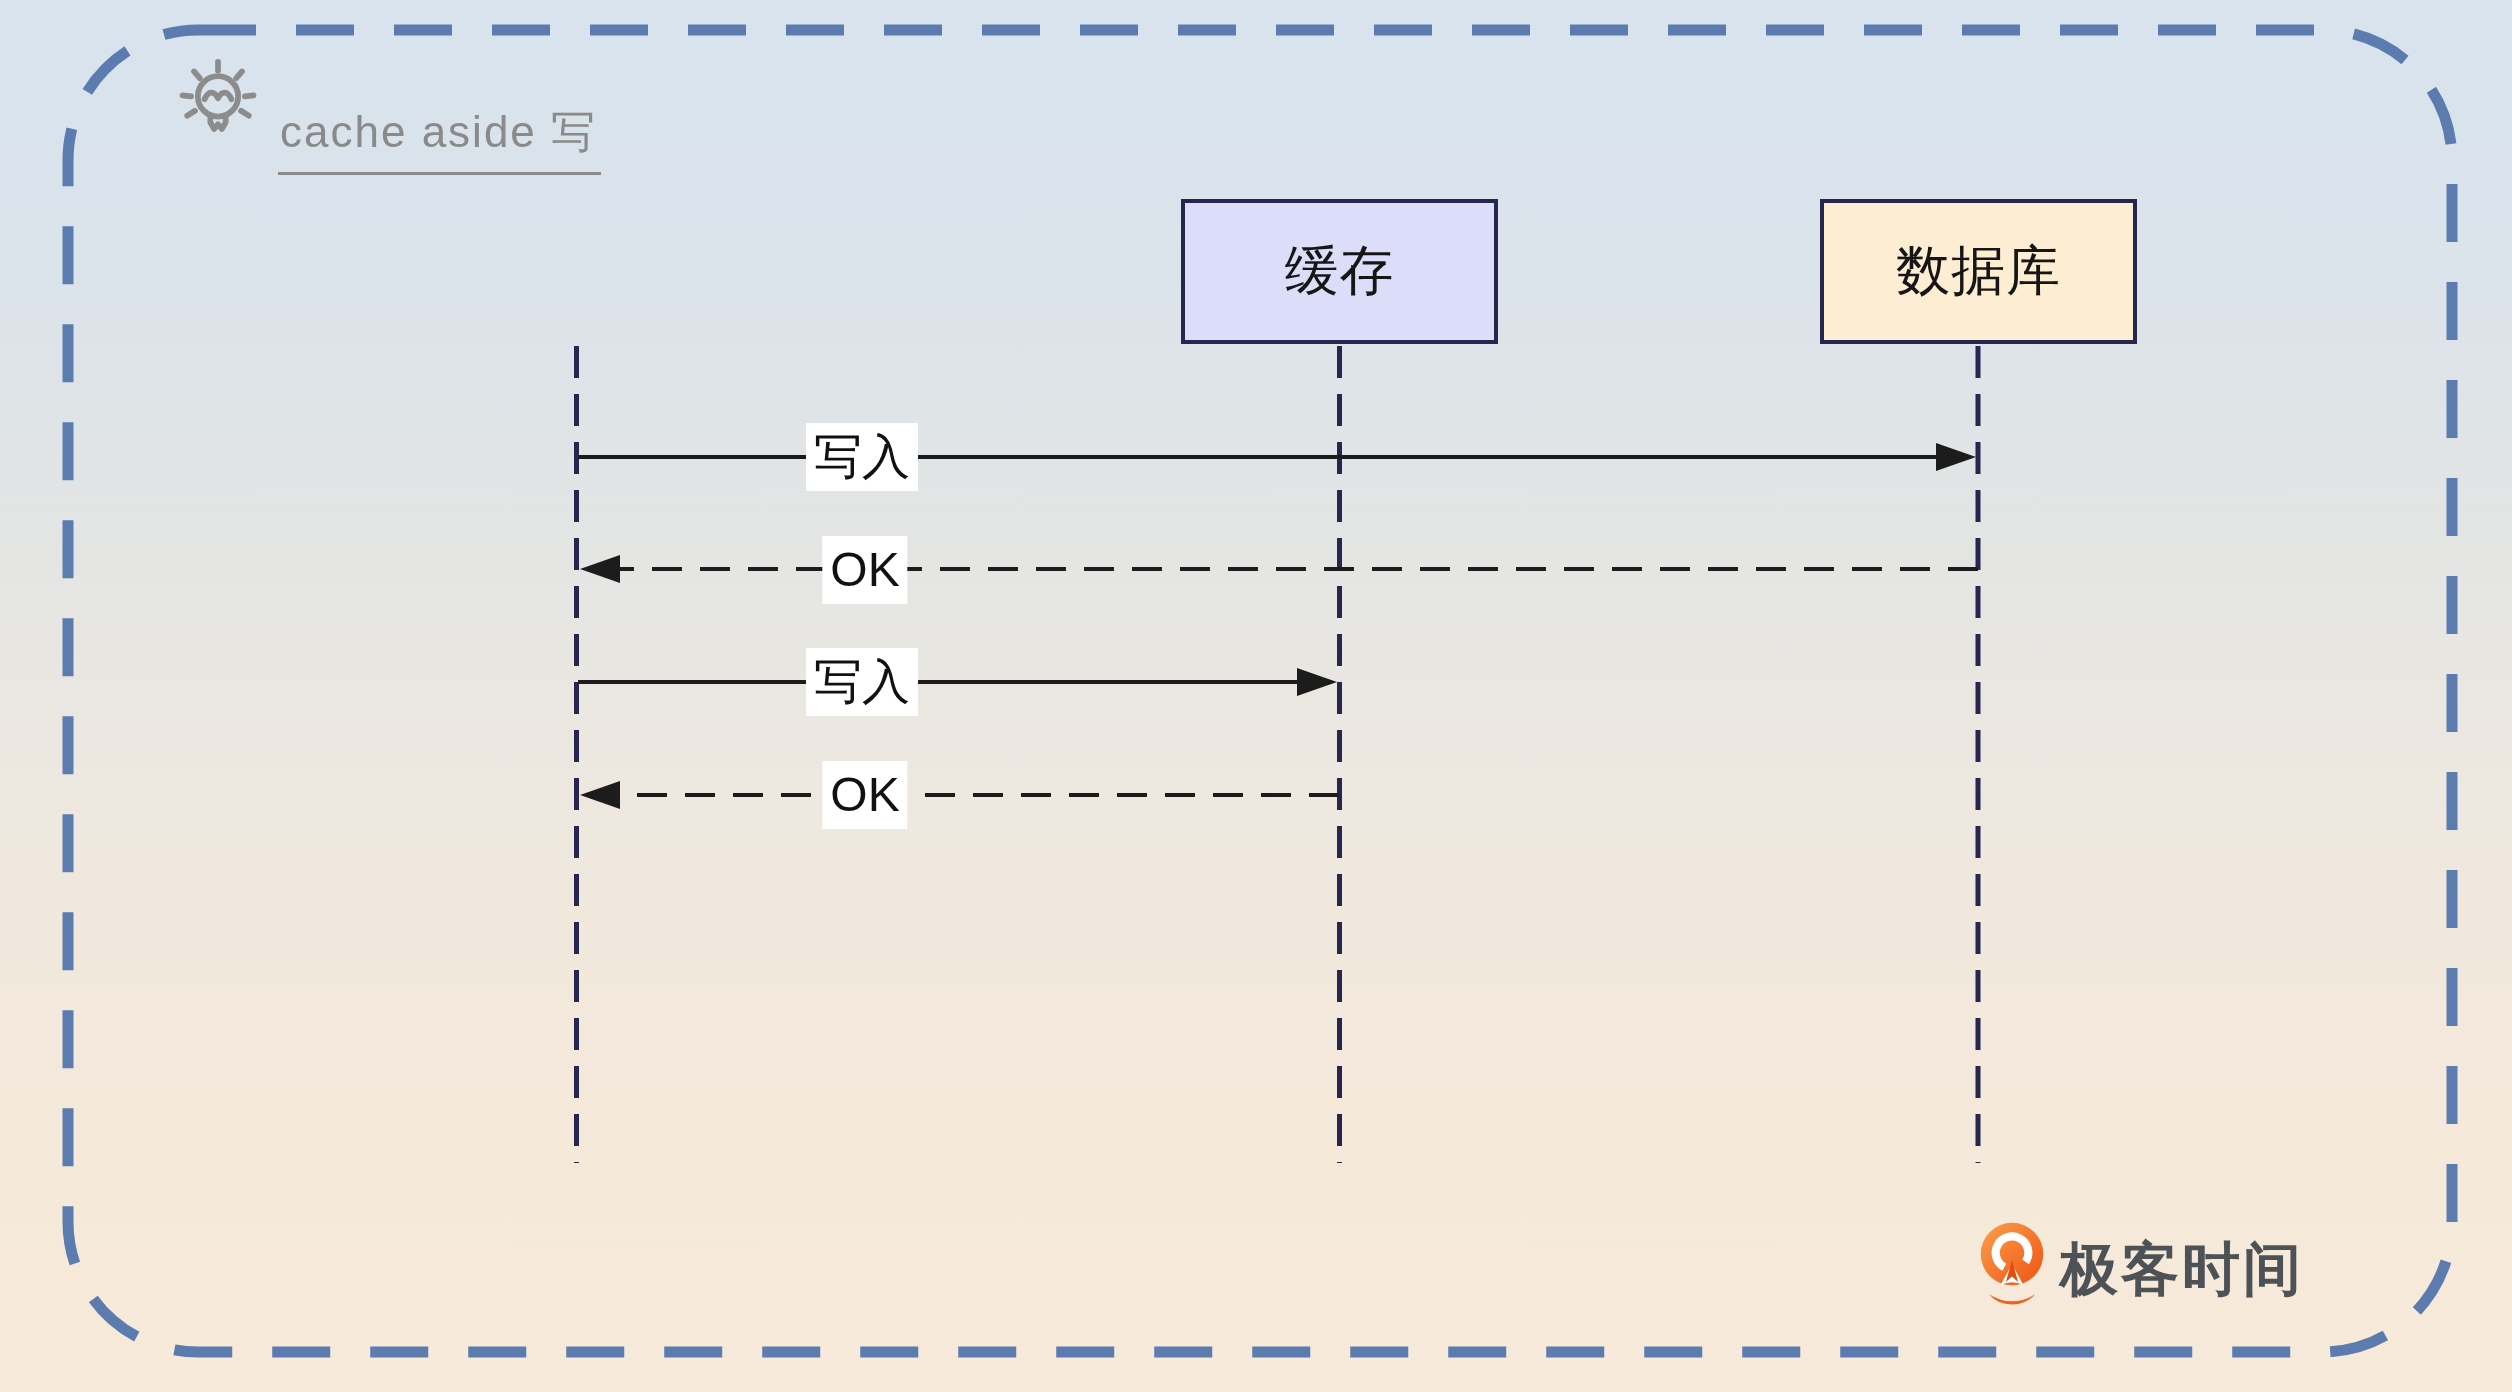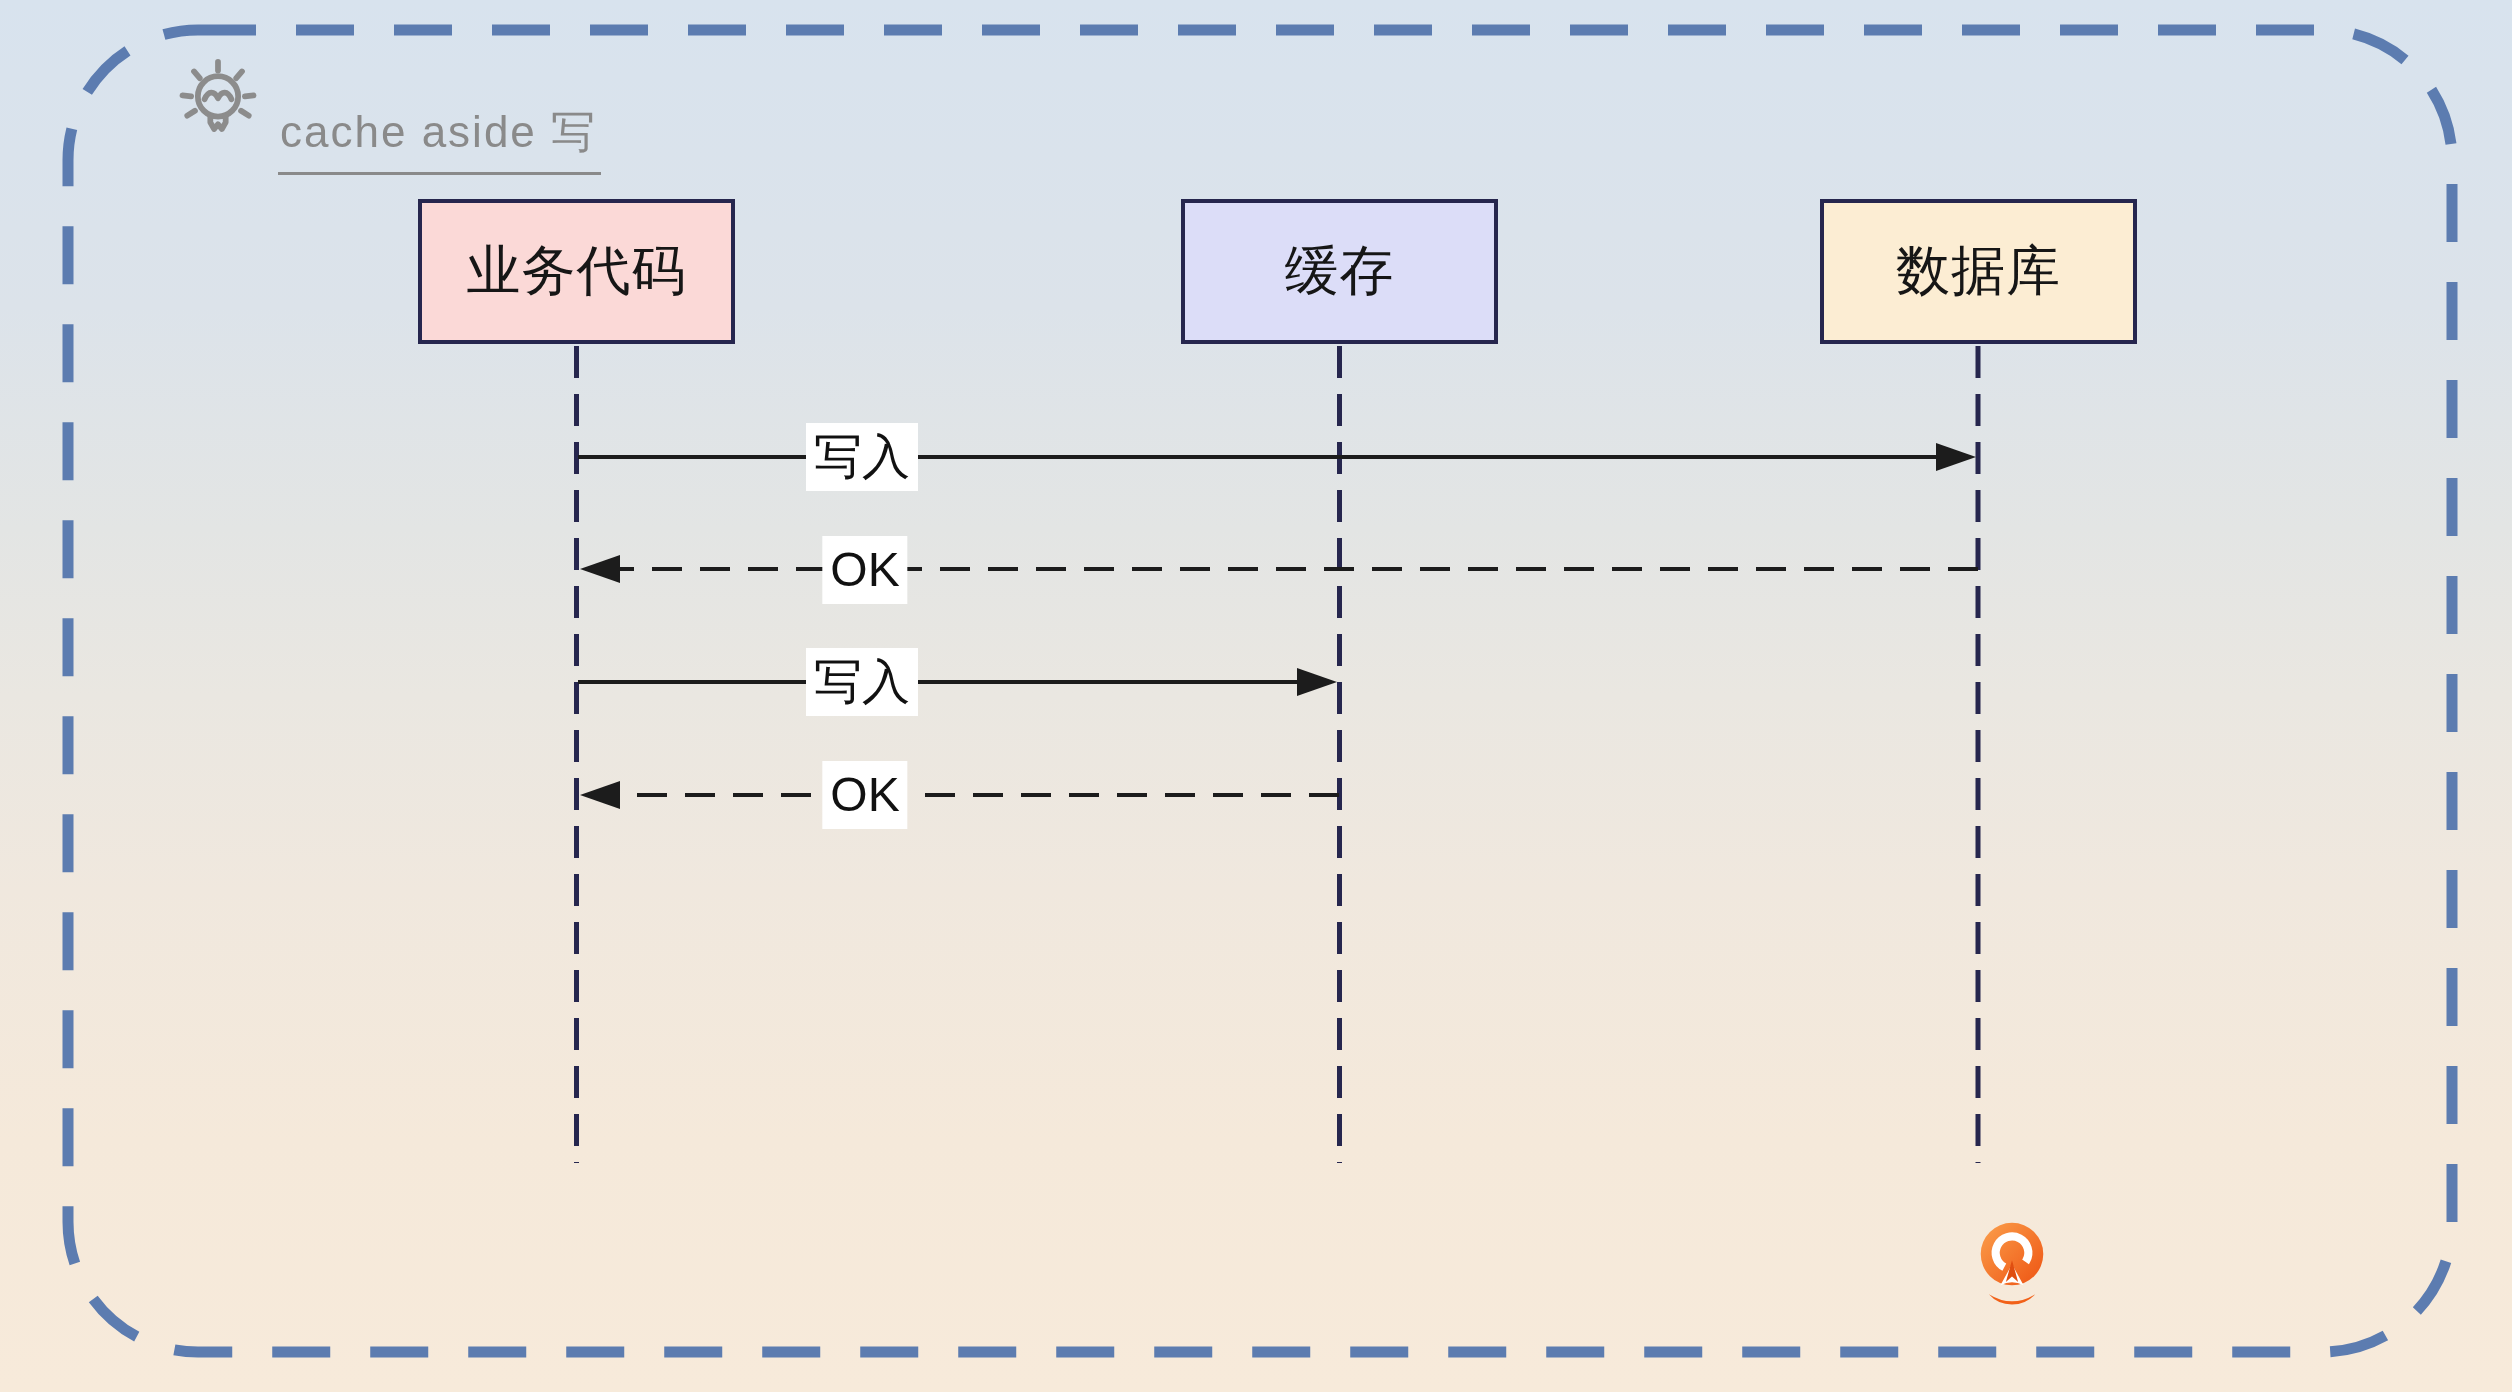--- a/index.html
+++ b/index.html
@@ -68,23 +68,20 @@
     <line x1="1978" y1="569" x2="616" y2="569" stroke="#1C1C1C" stroke-width="4" stroke-dasharray="30 18"></line>
     <polygon points="580,569 620,555 620,583" fill="#1C1C1C"></polygon>
 
     <line x1="578" y1="682" x2="1301" y2="682" stroke="#1C1C1C" stroke-width="4"></line>
     <polygon points="1337,682 1297,668 1297,696" fill="#1C1C1C"></polygon>
 
     <line x1="1339" y1="795" x2="616" y2="795" stroke="#1C1C1C" stroke-width="4" stroke-dasharray="30 18"></line>
     <polygon points="580,795 620,781 620,809" fill="#1C1C1C"></polygon>
   </svg>
 
-  <div class="participant p-business">
-    <span>业务代码</span>
-  </div>
   <div class="participant p-database">
     <span>数据库</span>
   </div>
   <div class="participant p-cache">
     <span>缓存</span>
   </div>
 
   <div class="msg-label" style="left:862px;top:457px;">写入</div>
   <div class="msg-label" style="left:865px;top:570px;">OK</div>
   <div class="msg-label" style="left:862px;top:682px;">写入</div>
@@ -113,15 +110,16 @@
           <stop offset="0" stop-color="#FBA04C"></stop>
           <stop offset="1" stop-color="#EE5312"></stop>
         </linearGradient>
       </defs>
       <circle cx="50" cy="47" r="46" fill="url(#gk)"></circle>
       <circle cx="50" cy="45" r="24" fill="none" stroke="#FFFFFF" stroke-width="12" stroke-dasharray="115 36" transform="rotate(118 50 45)"></circle>
       <path d="M33,93 L50,62 L67,93 Q50,84 33,93 Z" fill="#FFFFFF"></path>
       <path d="M50,56 L59,88 L50,80 L41,88 Z" fill="#E04E10"></path>
       <path d="M16,106 Q50,127 84,106 Q71,121 50,121 Q29,121 16,106 Z" fill="#F26118"></path>
     </svg>
+    <div class="brand-text">极客时间</div>
   </div>
 
 </div>
 
 </body></html>

